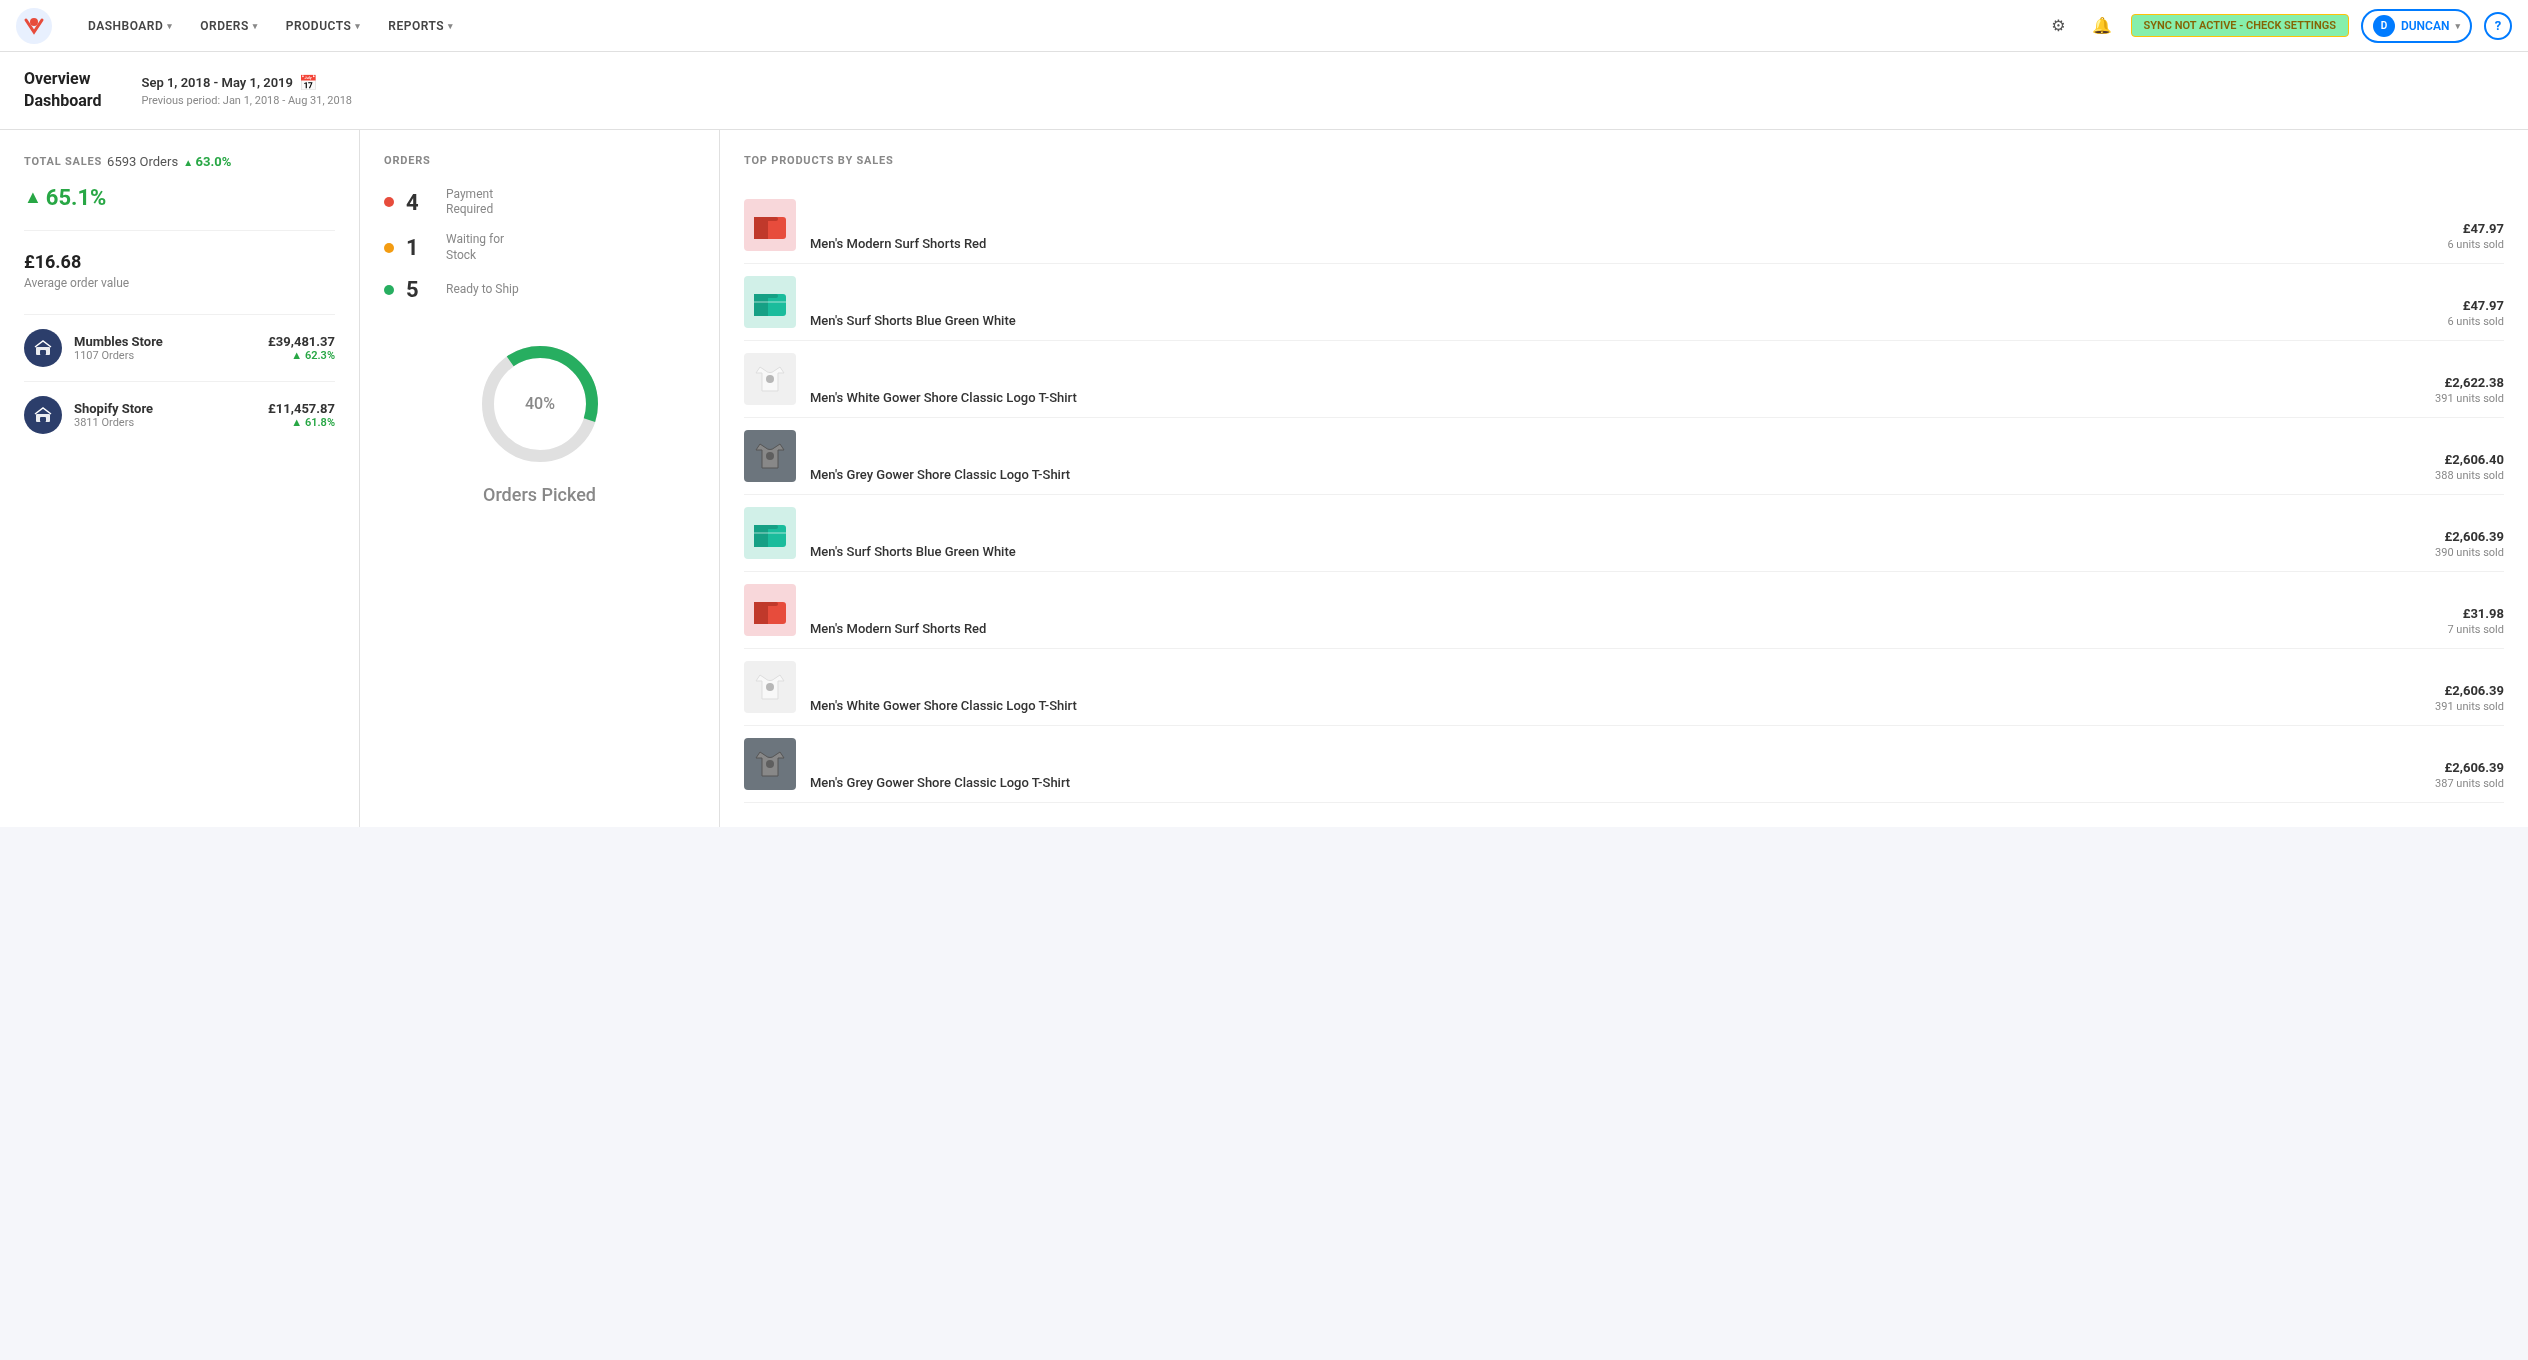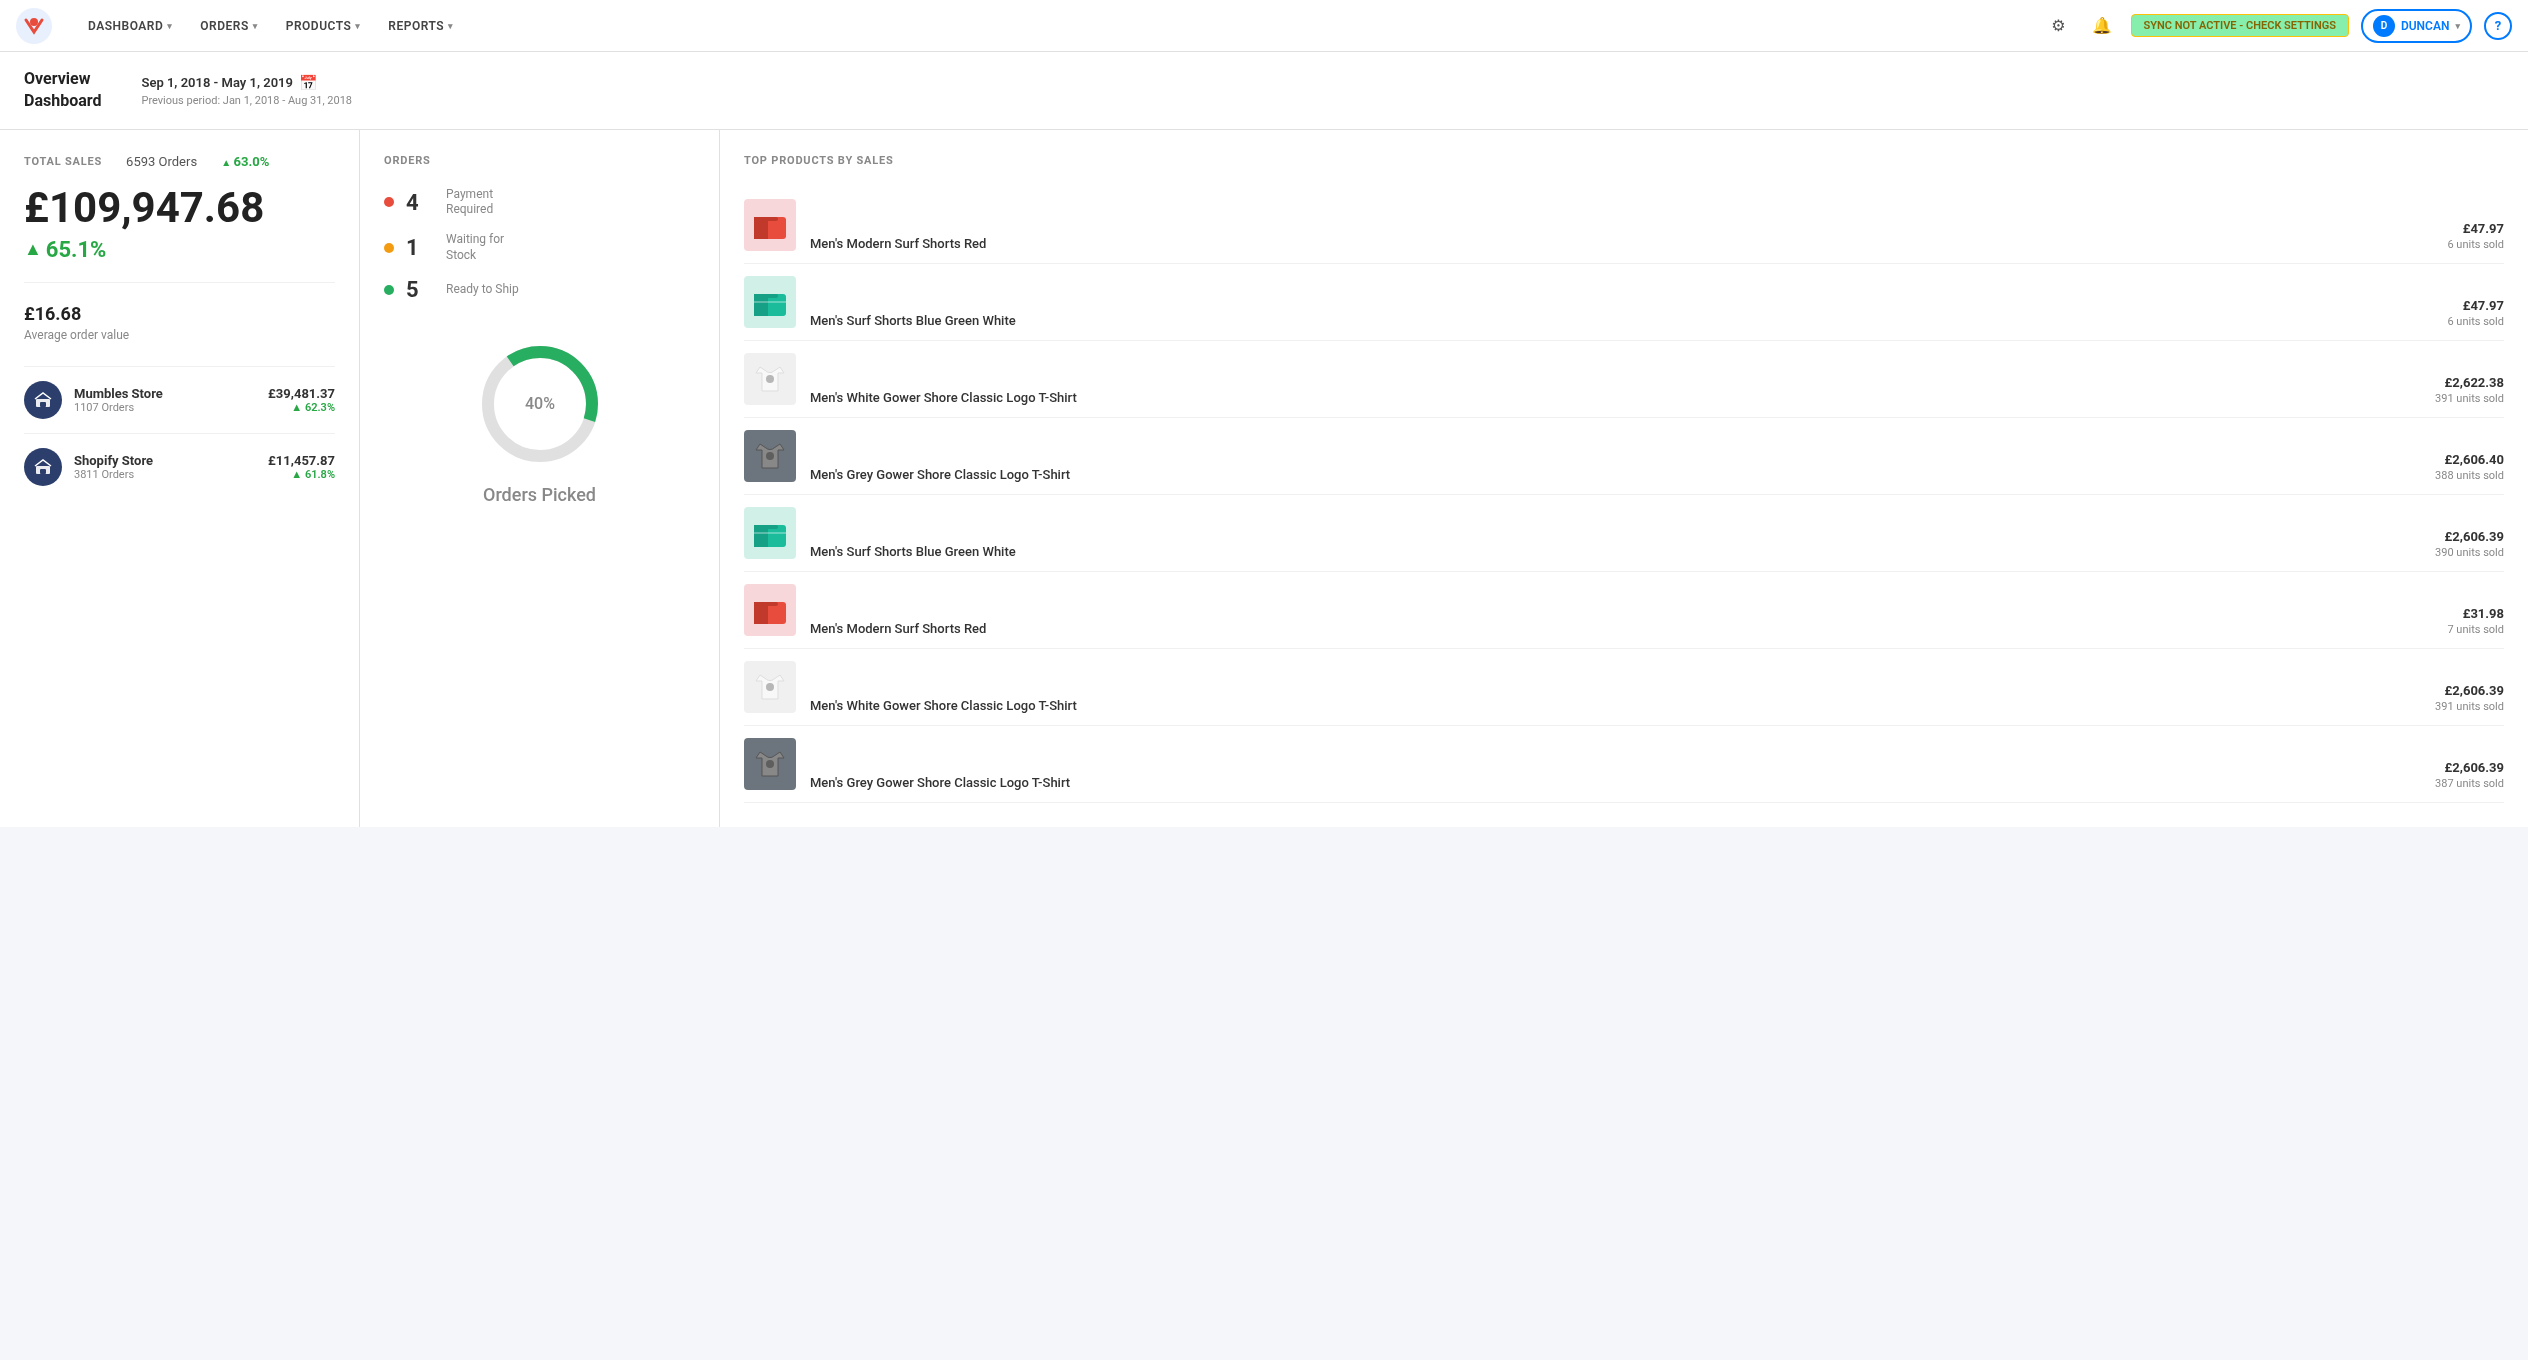--- a/index.html
+++ b/index.html
@@ -44,21 +44,21 @@
     .calendar-icon { color: #007bff; font-size: 15px; cursor: pointer; }
 
     
     .main-content { display: flex; gap: 0; padding: 0; }
 
     
     .left-panel {
       width: 360px; min-width: 360px; background: #fff;
       border-right: 1px solid #e0e0e0; padding: 24px;
     }
-    .total-sales-header { display: flex; align-items: center; gap: 24px; margin-bottom: 16px; }
+    .total-sales-header { display: flex; align-items: center; gap: 5px; margin-bottom: 16px; }
     .total-sales-label { font-size: 11px; font-weight: 700; letter-spacing: 0.8px; color: #888; text-transform: uppercase; }
     .orders-count { font-size: 13px; color: #555; }
     .change-badge-green { color: #28a745; font-weight: 700; font-size: 13px; }
     .change-badge-green::before { content: '▲ '; font-size: 10px; }
     .total-amount { font-size: 42px; font-weight: 700; color: #222; margin: 8px 0 6px; line-height: 1.1; }
     .percentage-change { font-size: 22px; font-weight: 700; color: #28a745; display: flex; align-items: center; gap: 4px; margin-bottom: 20px; }
     .arrow-up { color: #28a745; font-size: 18px; }
     .avg-order { margin-bottom: 24px; border-top: 1px solid #f0f0f0; padding-top: 20px; }
     .avg-order-value { font-size: 18px; font-weight: 700; color: #222; }
     .avg-order-label { font-size: 12px; color: #888; margin-top: 4px; }
@@ -179,21 +179,20 @@
 
   <div class="left-panel">
     <div class="total-sales-header">
       <span class="total-sales-label">TOTAL SALES</span>
       <span class="orders-count">6593 Orders</span>
       <span class="change-badge-green">
         <span>63.0%</span>
       </span>
     </div>
 
-    <div class="total-amount">£109,947.68</div>
 
     <div class="percentage-change">
       <span class="arrow-up">▲</span>
       <span>65.1%</span>
     </div>
 
     <div class="avg-order">
       <div class="avg-order-value">£16.68</div>
       <div class="avg-order-label">Average order value</div>
     </div>

